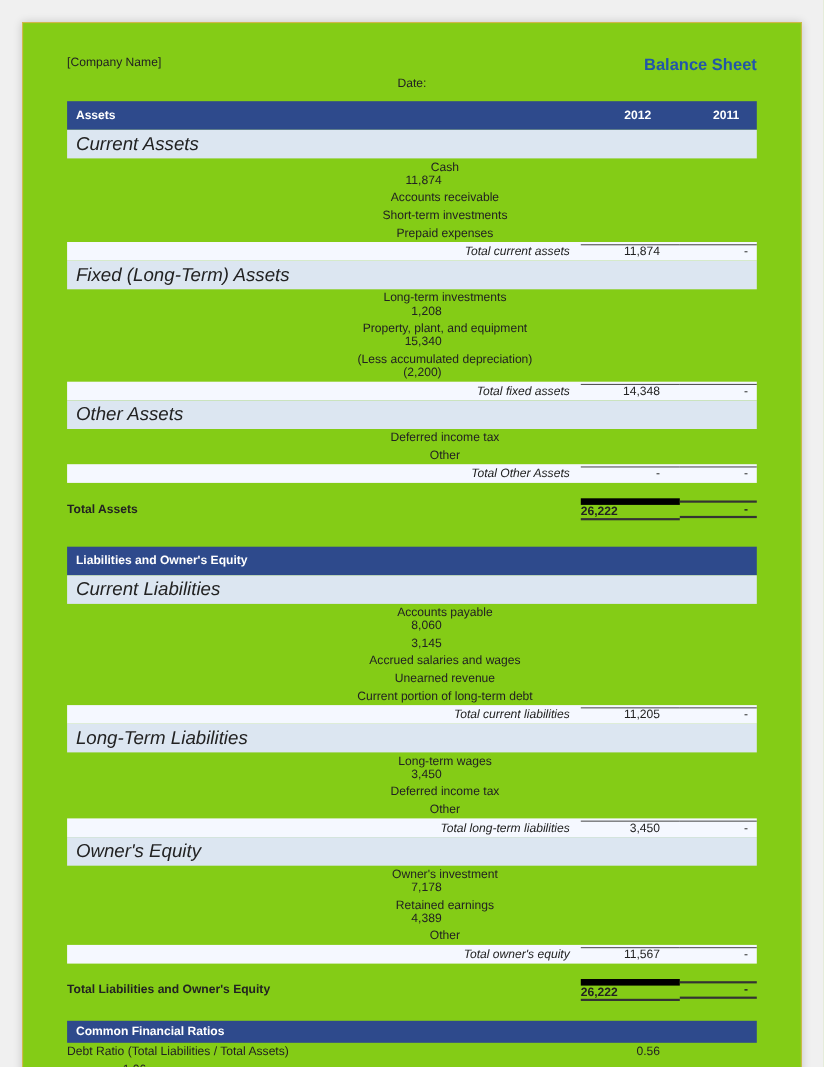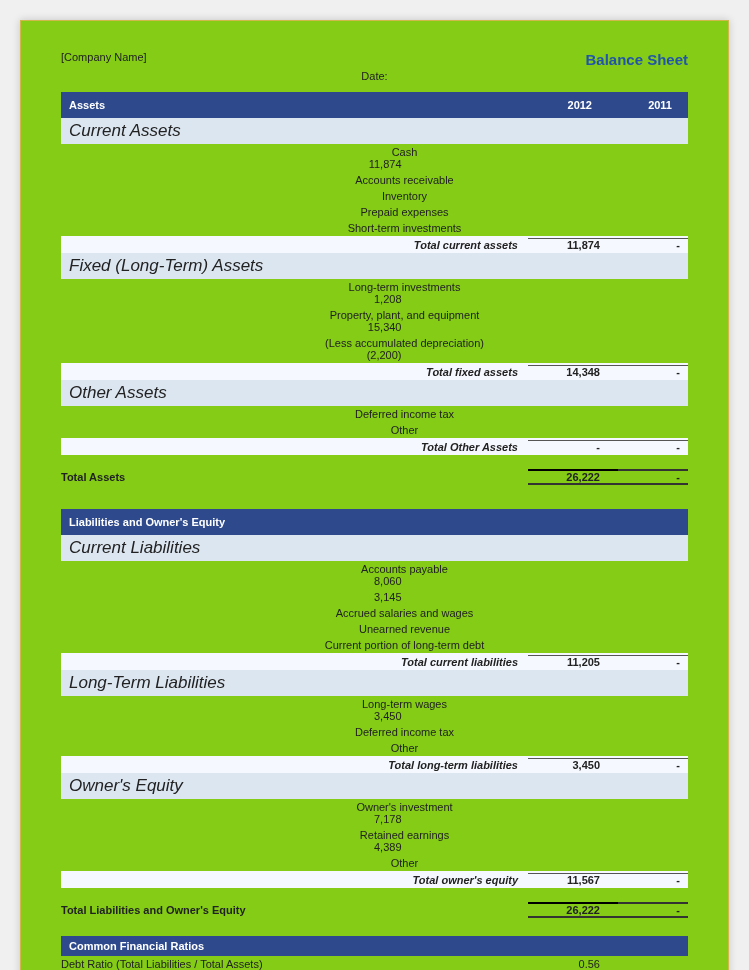--- a/index.html
+++ b/index.html
@@ -76,21 +76,20 @@
     .col-2011 {
       width: 70px;
       text-align: right;
       padding-right: 8px;
     }
     .total-row {
       display: flex;
       align-items: center;
       padding: 2px 0;
       background: #f5f8ff;
-      font-weight: bold;
     }
     .total-label {
       flex: 1;
       text-align: right;
       font-style: italic;
       font-size: 11px;
       padding-right: 10px;
     }
     .total-val {
       width: 90px;
@@ -111,23 +110,23 @@
       align-items: center;
       padding: 4px 0;
       font-weight: bold;
       font-size: 11px;
     }
     .grand-total-label {
       flex: 1;
     }
     .grand-total-val {
       width: 90px;
-      text-align: right;
+      text-align: left;
       padding-right: 18px;
-      border-top: 2px solid #000000;
+      border-top: 6px solid #000000;
       border-bottom: 2px solid #333;
       font-weight: bold;
     }
     .grand-total-val2 {
       width: 70px;
       text-align: right;
       padding-right: 8px;
       border-top: 2px solid #333;
       border-bottom: 2px solid #333;
       font-weight: bold;
@@ -202,31 +201,26 @@
         <span class="label-col indent1">Cash</span>
         <span class="col-2012">11,874</span>
         <span class="col-2011"></span>
       </div>
       <div class="data-row">
         <span class="label-col indent1">Accounts receivable</span>
         <span class="col-2012"></span>
         <span class="col-2011"></span>
       </div>
       <div class="data-row">
-        <span class="label-col indent1">Inventory</span>
+        <span class="label-col indent1">Short-term investments</span>
         <span class="col-2012"></span>
         <span class="col-2011"></span>
       </div>
       <div class="data-row">
         <span class="label-col indent1">Prepaid expenses</span>
-        <span class="col-2012"></span>
-        <span class="col-2011"></span>
-      </div>
-      <div class="data-row">
-        <span class="label-col indent1">Short-term investments</span>
         <span class="col-2012"></span>
         <span class="col-2011"></span>
       </div>
     </div>
   <div class="total-row">
     <span class="total-label">Total current assets</span>
     <span class="total-val">11,874</span>
     <span class="total-val2">-</span>
   </div>
 

